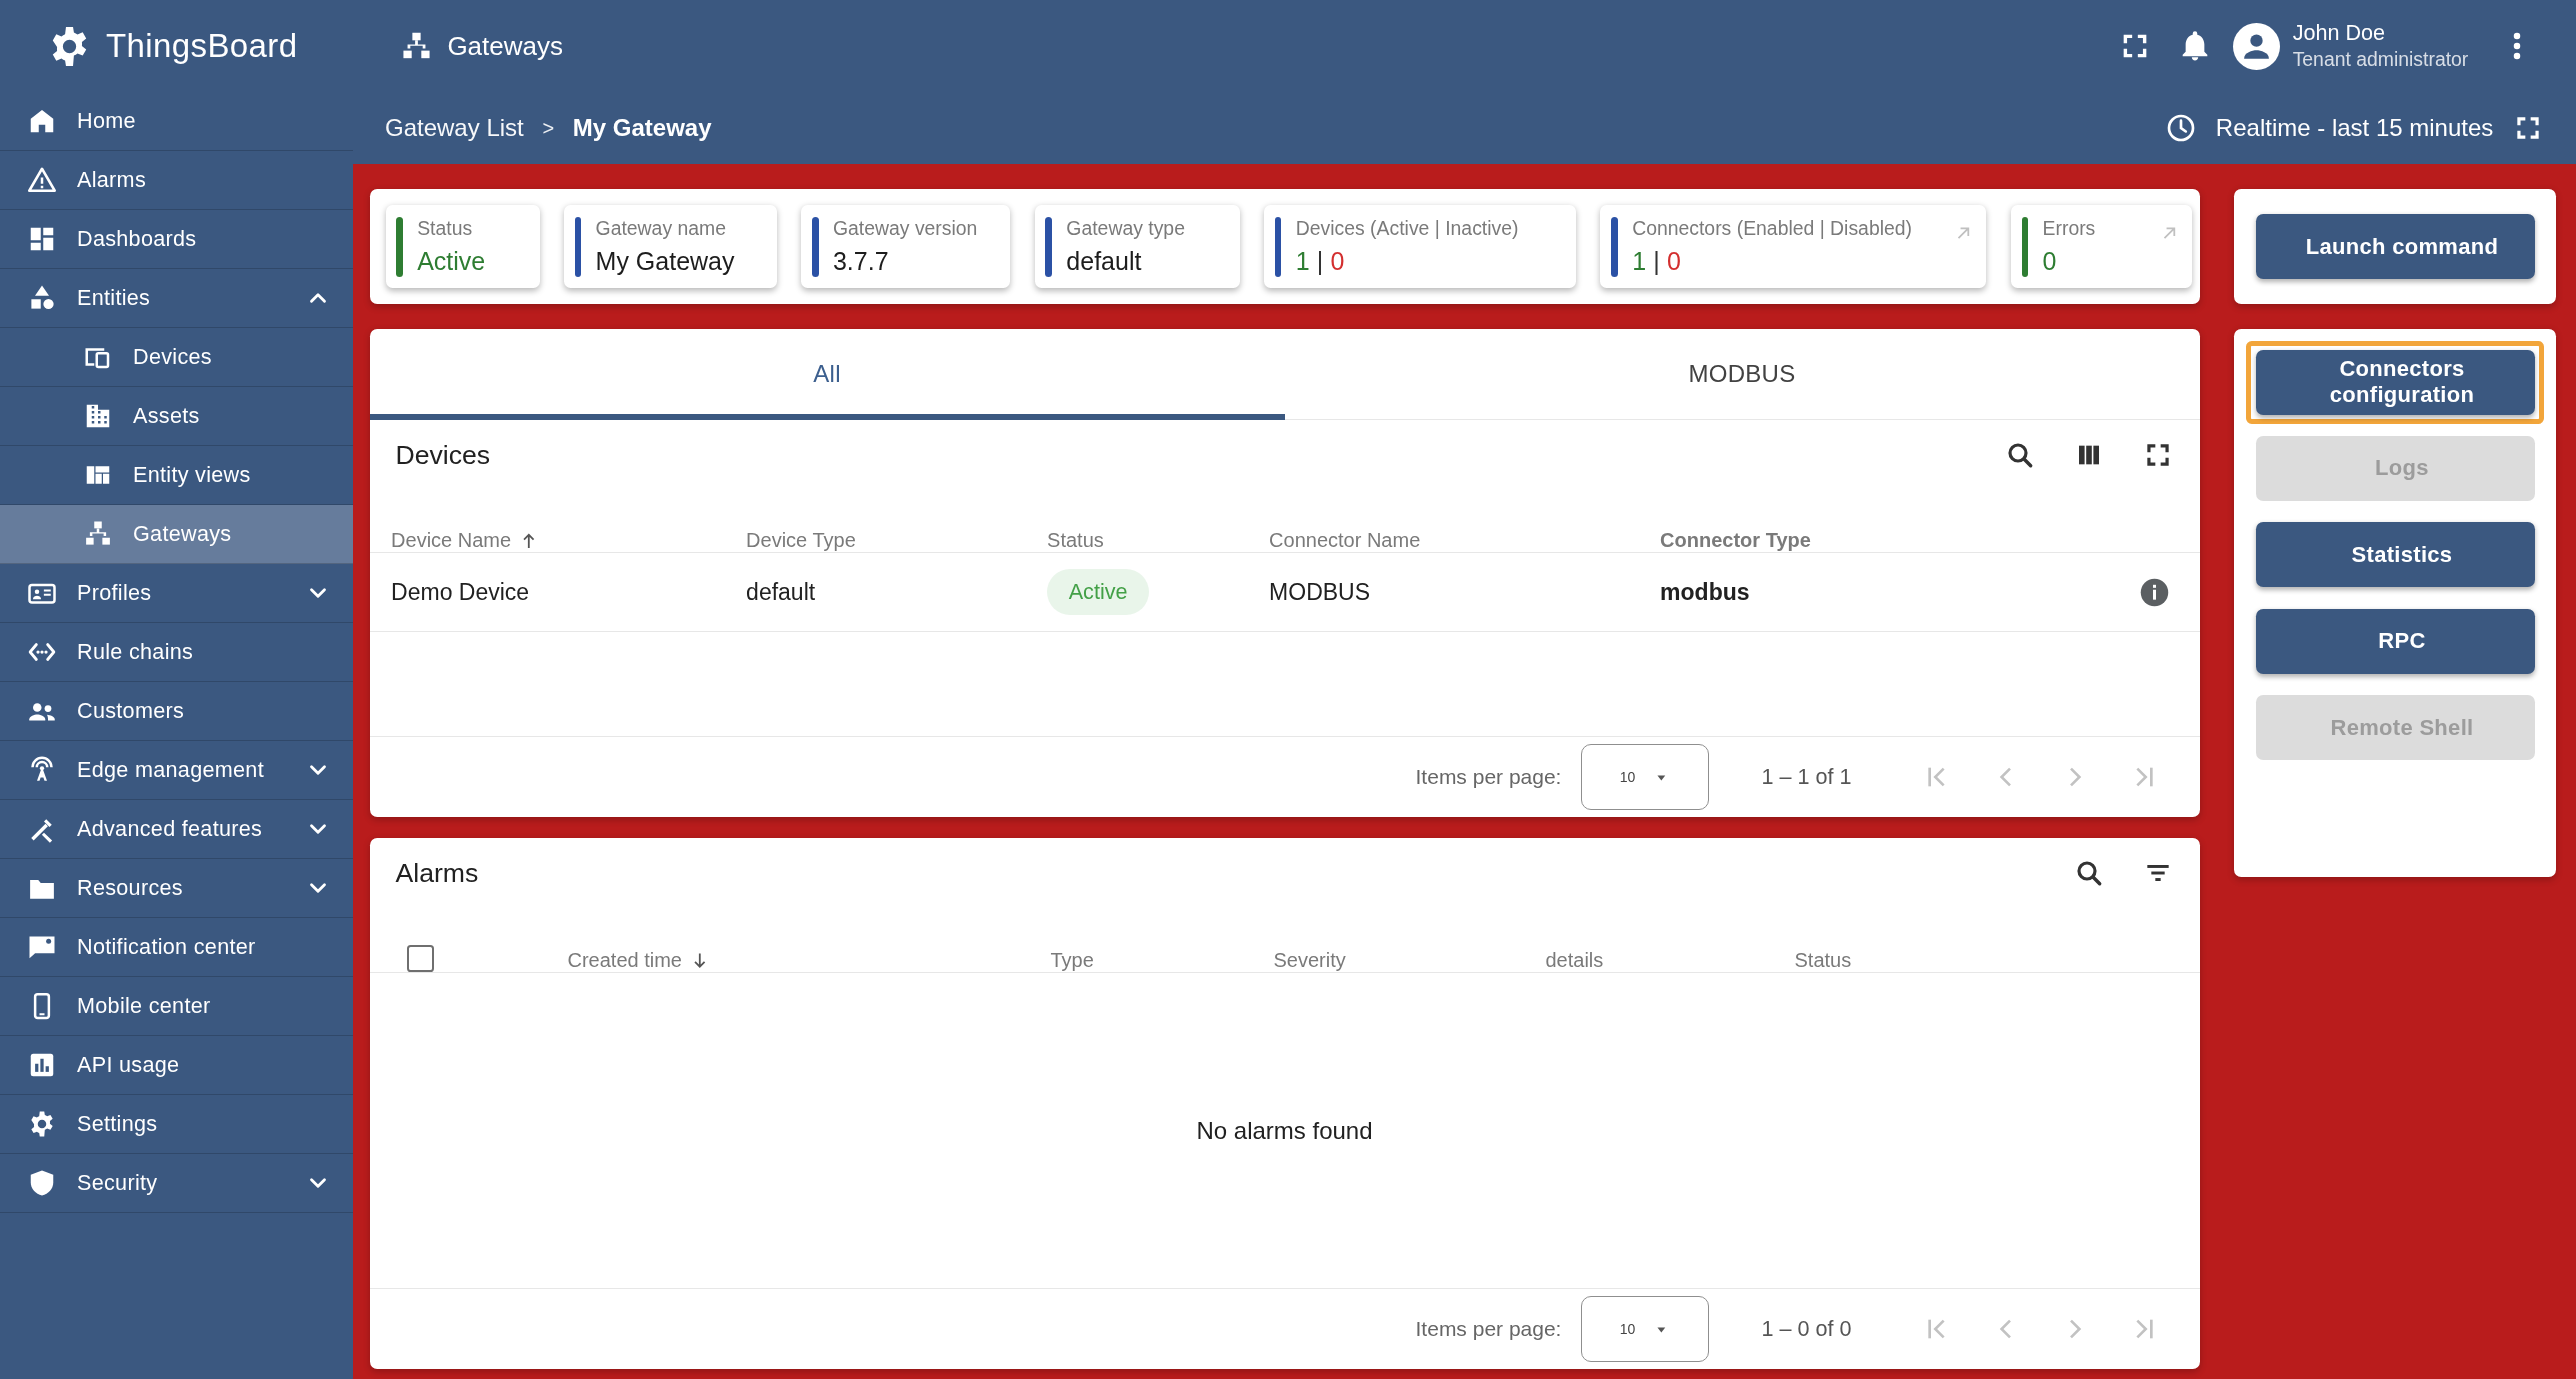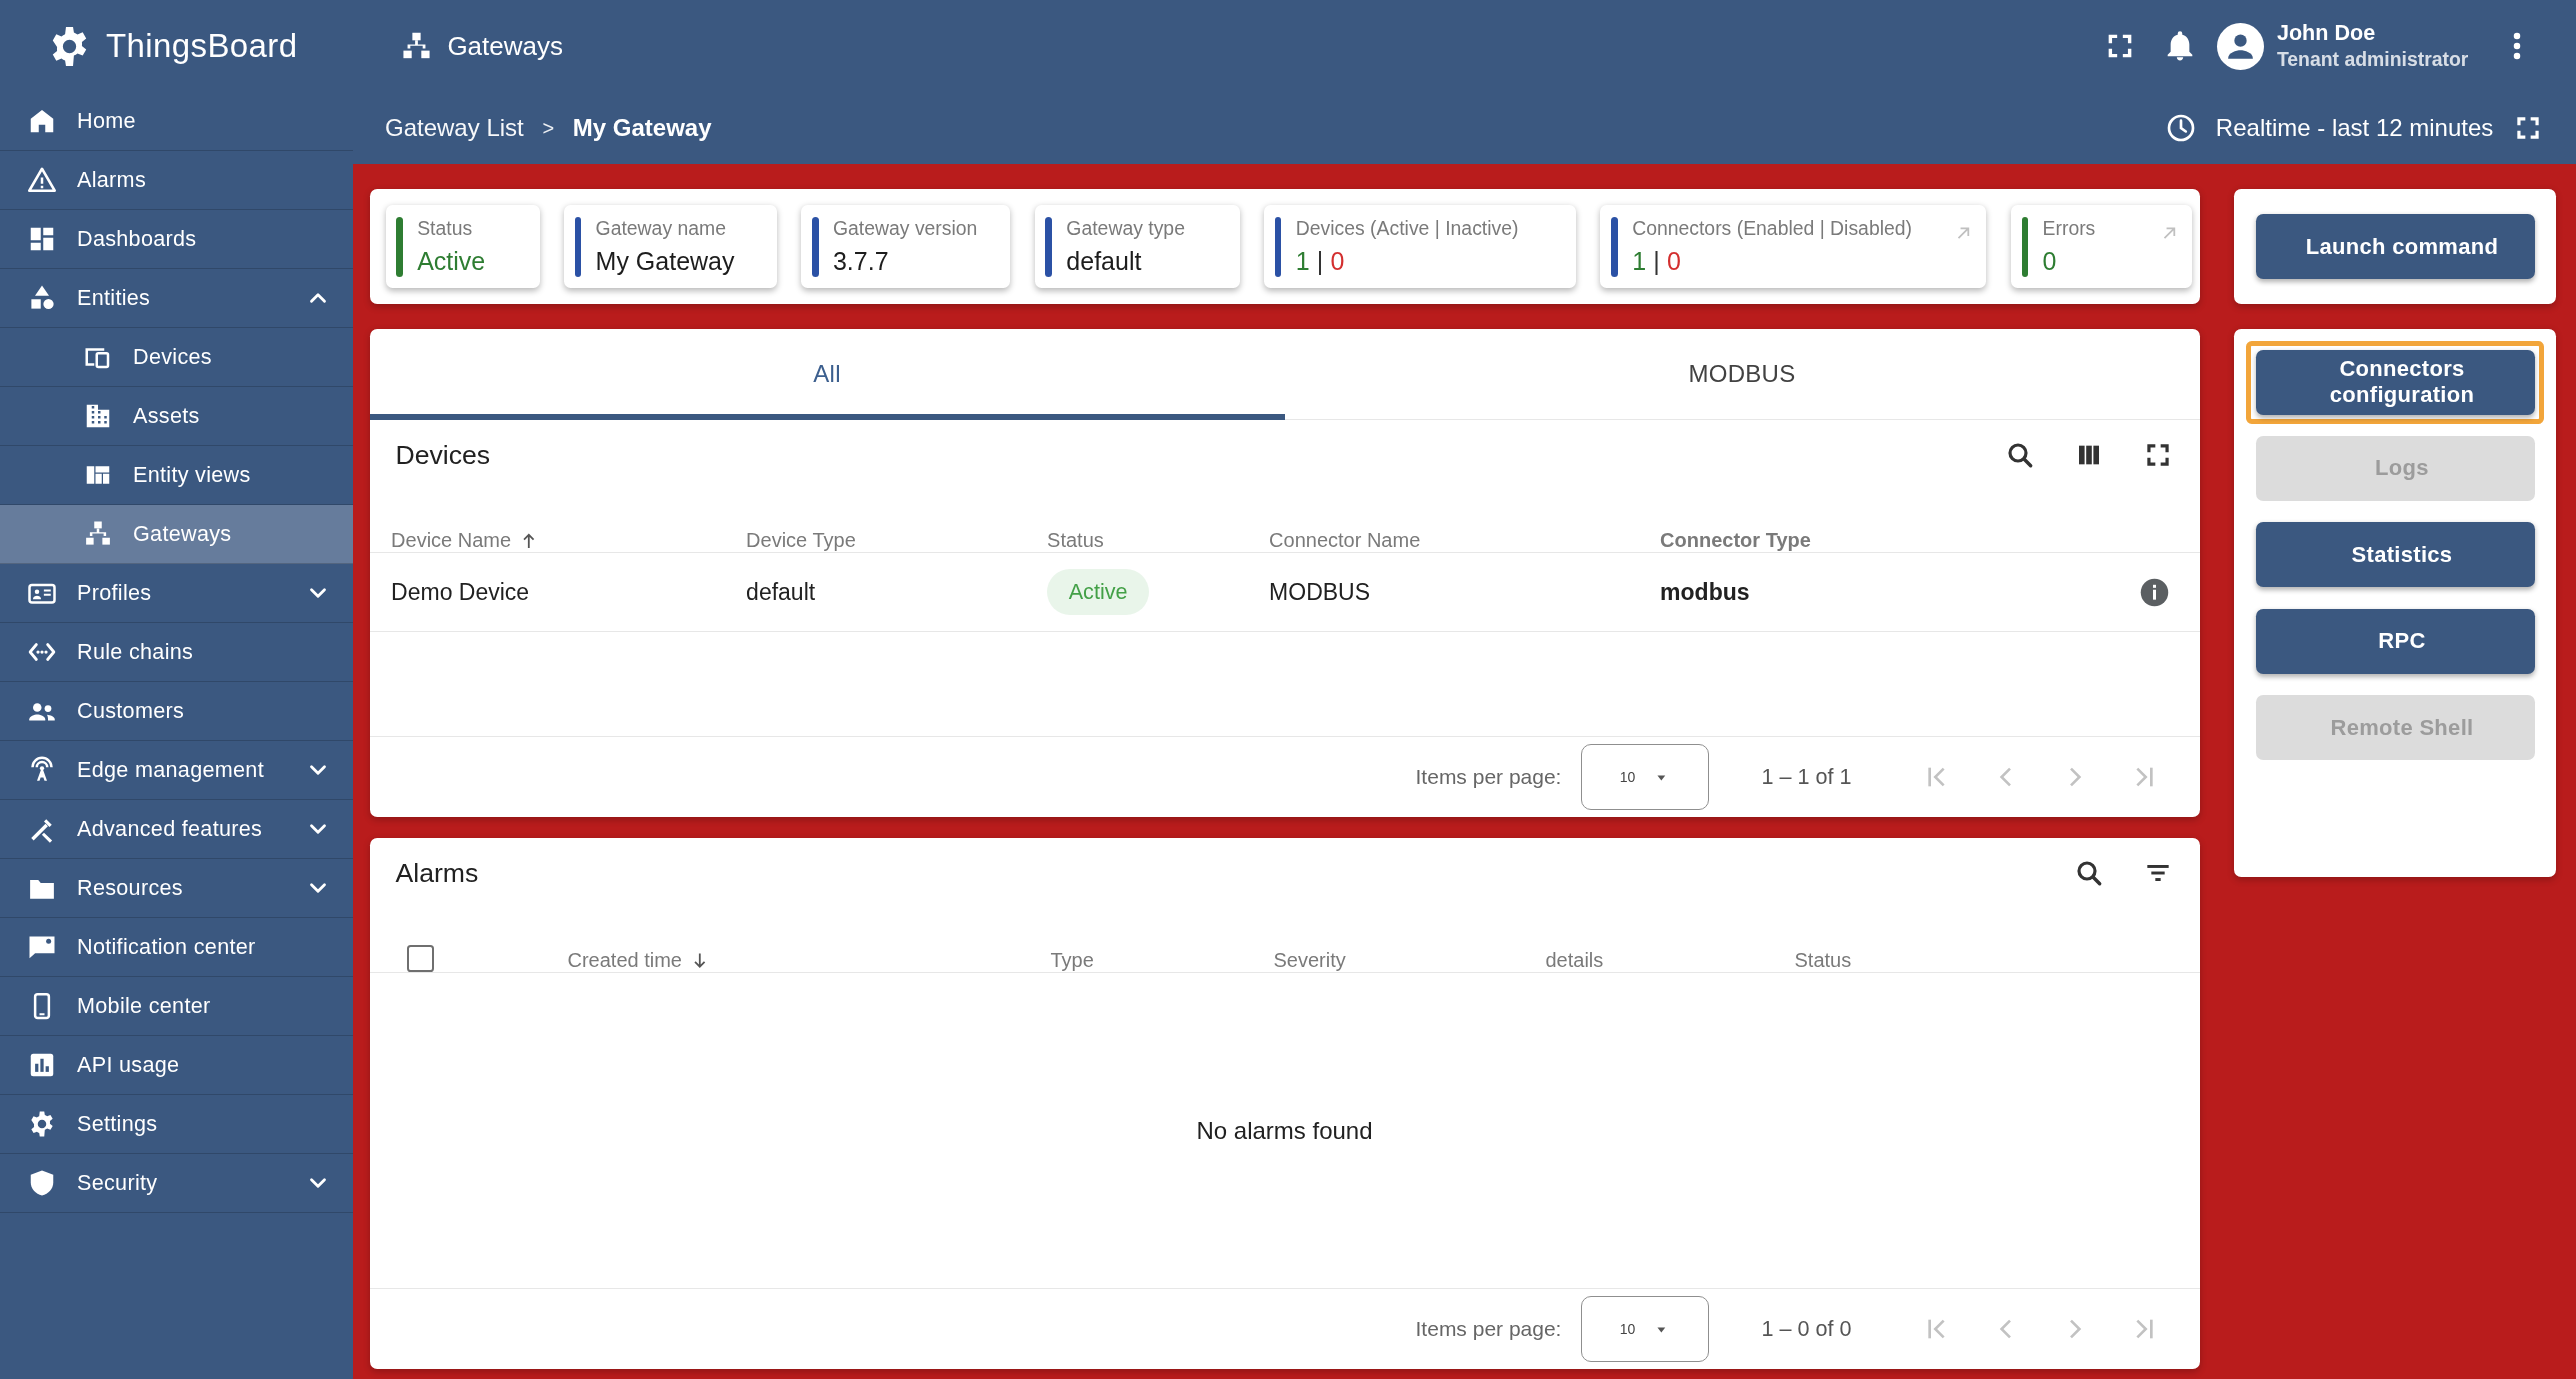--- a/index.html
+++ b/index.html
@@ -14,21 +14,21 @@
   .logo-mark { width:47px; height:47px; color:#fff; }
   .brand { color:#fff; font-size:33px; letter-spacing:0.4px; }
   .page-title-wrap { display:flex; align-items:center; gap:14.4px; margin-left:47px; color:#fff; }
   .pt-icon { width:33px; height:33px; color:#fff; }
   .page-title { font-size:26px; }
   .top-right { margin-left:auto; display:flex; align-items:center; padding-right:29px; }
   .tb-icon { width:34px; height:34px; color:#fff; }
   .tb-btn { width:60px; height:60px; display:flex; align-items:center; justify-content:center; }
   .avatar { width:47px; height:47px; border-radius:50%; background:#fff; color:#3b5880; display:flex; align-items:center; justify-content:center; margin-left:7.2px; }
   .avatar svg { width:37px; height:37px; fill:currentColor; }
-  .user-block { margin-left:13px; margin-right:18.7px;font-weight:bold; }
+  .user-block { margin-left:13px; margin-right:18.7px; }
   .user-name { color:#fff; font-size:21.6px; line-height:1.25; }
   .user-role { color:rgba(255,255,255,.8); font-size:19.4px; line-height:1.25; }
 
   
   .subnav { position:absolute; left:353px; top:92px; width:2223px; height:72px; background:#3b5880; display:flex; align-items:center; padding:0 32px; color:#fff; }
   .crumb-parent { font-size:24px; color:rgba(255,255,255,.96); }
   .crumb-sep { font-size:20px; margin:0 18.7px; color:rgba(255,255,255,.9); }
   .crumb-current { font-size:24px; font-weight:700; }
   .subnav-right { margin-left:auto; display:flex; align-items:center; gap:18.7px; }
   .sn-icon { width:32px; height:32px; color:#fff; }
@@ -180,21 +180,21 @@
   <span class="crumb-parent">Gateway List</span>
   <span class="crumb-sep">&gt;</span>
   <span class="crumb-current">My Gateway</span>
   <span class="subnav-right">
     <span class="sn-icon ic">
       <svg viewBox="0 0 24 24">
           <circle cx="12" cy="12" r="9" fill="none" stroke="currentColor" stroke-width="2"></circle>
           <path d="M12 6.5V12l3.6 2.6" fill="none" stroke="currentColor" stroke-width="2" stroke-linecap="round"></path>
         </svg>
     </span>
-    <span class="time-label">Realtime - last 12 minutes</span>
+    <span class="time-label">Realtime - last 15 minutes</span>
     <span class="sn-icon ic">
       <svg viewBox="0 0 24 24">
           <path d="M4 4h6v2.4H6.4V10H4ZM14 4h6v6h-2.4V6.4H14ZM4 14h2.4v3.6H10V20H4ZM17.6 14H20v6h-6v-2.4h3.6Z"></path>
         </svg>
     </span>
   </span>
 </div>
 
 <nav class="sidebar">
   <div class="side-item">

